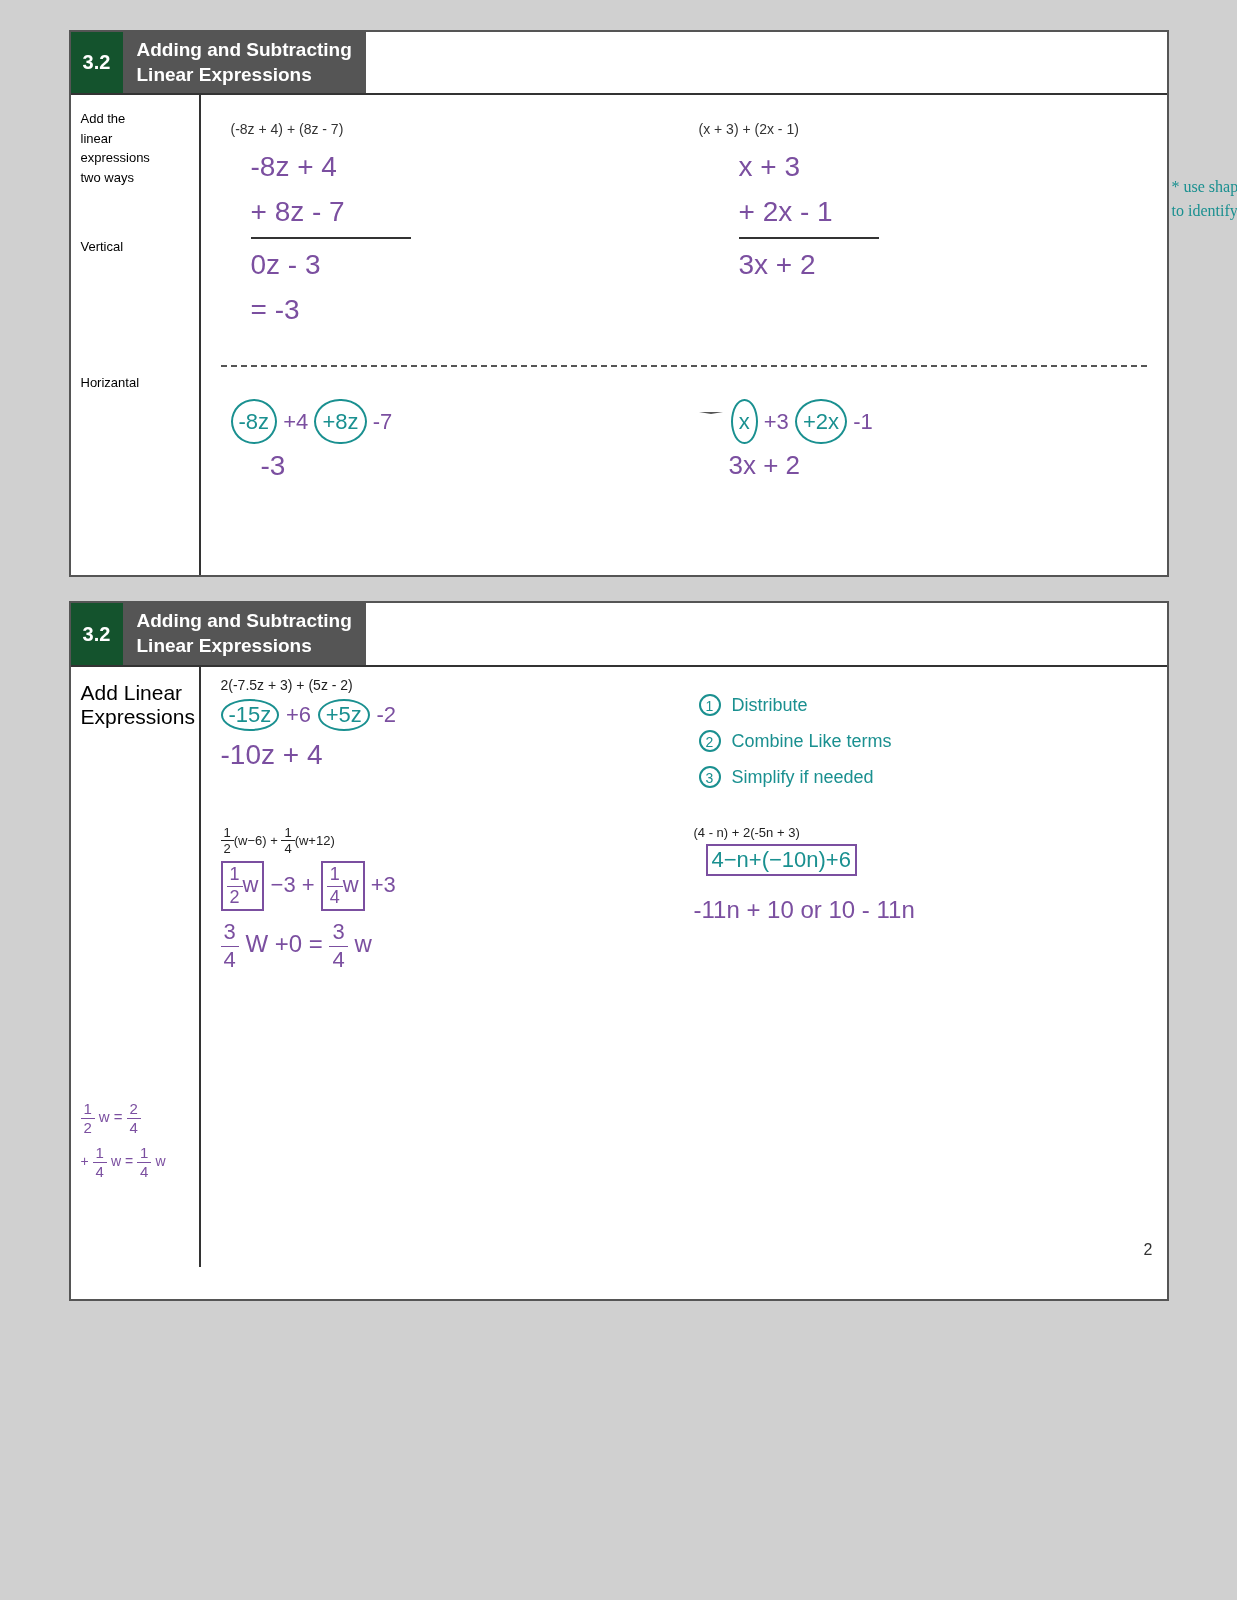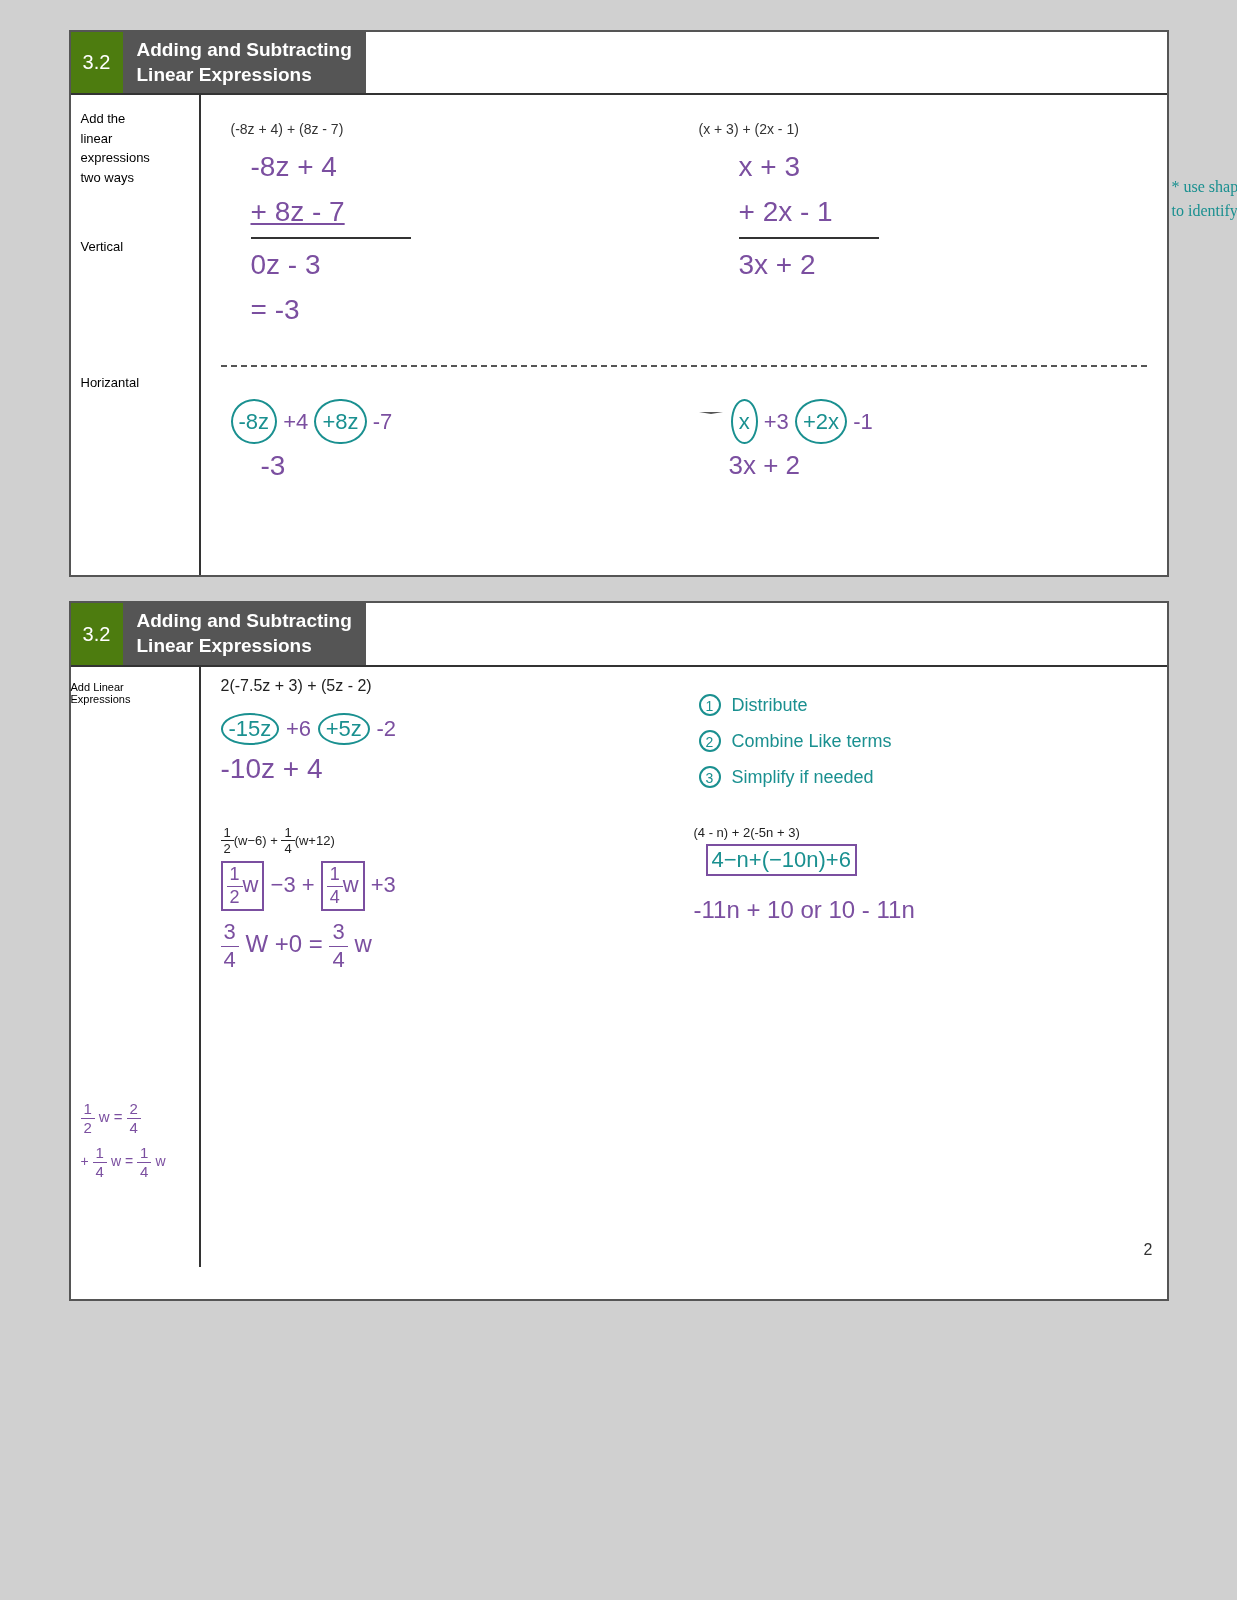--- a/index.html
+++ b/index.html
@@ -23,23 +23,23 @@
     }
 
     
     .header-row {
       display: flex;
       align-items: stretch;
       border-bottom: 2px solid #333;
     }
 
     .header-number-box {
-      background: #4d7c0f;
+      background: #14532d;
       color: white;
-      font-weight: normal;
+      font-weight: bold;
       font-size: 20px;
       padding: 6px 10px;
       min-width: 52px;
       display: flex;
       align-items: center;
       justify-content: center;
     }
 
     .header-title-box {
       background: #555;
@@ -256,21 +256,21 @@
         <div>Horizantal</div>
       </div>
 
       <div class="main-content">
         <div class="ws1-grid">
 
           <div class="problem-col">
             <div class="problem-header hw-dark">(-8z + 4) + (8z - 7)</div>
             <div class="vertical-math hw-purple">
               <div>-8z + 4</div>
-              <div class="underline-math" style="display:block; width:160px;text-decoration:underline;">
+              <div class="underline-math" style="display:block; width:160px;">
                 <span>+ 8z - 7</span>
               </div>
               <div class="result-line">0z - 3</div>
               <div>= -3</div>
             </div>
           </div>
 
           <div class="problem-col">
             <div class="problem-header hw-dark">(x + 3) + (2x - 1)</div>
             <div class="vertical-math hw-purple" style="margin-left:40px;">
@@ -324,21 +324,21 @@
       <div class="header-number-box">3.2</div>
       <div class="header-title-box">
         <span>Adding and Subtracting</span>
         <span>Linear Expressions</span>
       </div>
     </div>
 
     <div class="content-area" style="min-height:600px;">
 
       <div style="width:130px; border-right:2px solid #333; display:flex; flex-direction:column;">
-        <div style="padding:14px 0; font-size:11px;">
+        <div style="padding:14px 10px; font-size:21px;">
           <span>Add Linear</span><br>
           <span>Expressions</span>
         </div>
         <div style="flex:1;"></div>
         <div style="padding:6px 10px;" class="ws2-bottom-left">
           <span>
             <span class="fraction hw-purple" style="font-size:15px;">
               <span class="num">1</span>
               <span class="den">2</span>
             </span>
@@ -363,21 +363,21 @@
           </span>
         </div>
         <div style="height:80px;"></div>
       </div>
 
       <div class="ws2-main">
 
         <div style="display:grid; grid-template-columns:1fr 1fr; gap:10px; margin-bottom:20px;">
 
           <div>
-            <div class="hw-dark" style="font-size:16px; margin-bottom:18px;">2(-7.5z + 3) + (5z - 2)</div>
+            <div class="hw-dark" style="font-size:14px; margin-bottom:6px;">2(-7.5z + 3) + (5z - 2)</div>
             <div style="font-size:24px; margin-bottom:8px;">
               <span class="teal-oval hw-teal" style="font-size:22px;">-15z</span>
               <span class="hw-purple" style="font-size:22px;">+6</span>
               <span class="teal-oval hw-teal" style="font-size:22px;">+5z</span>
               <span class="hw-purple" style="font-size:22px;">-2</span>
             </div>
             <div class="hw-purple" style="font-size:28px;">-10z + 4</div>
           </div>
 
           <div class="steps-box hw-teal">

